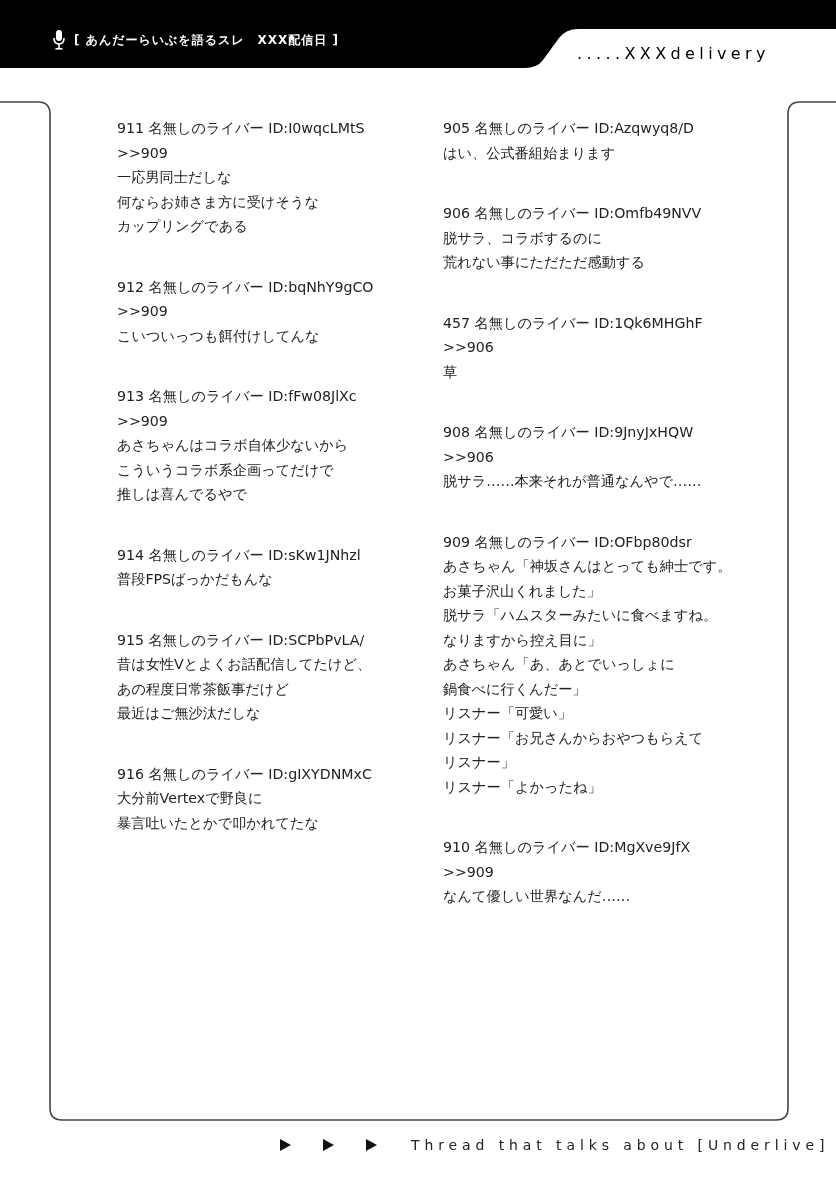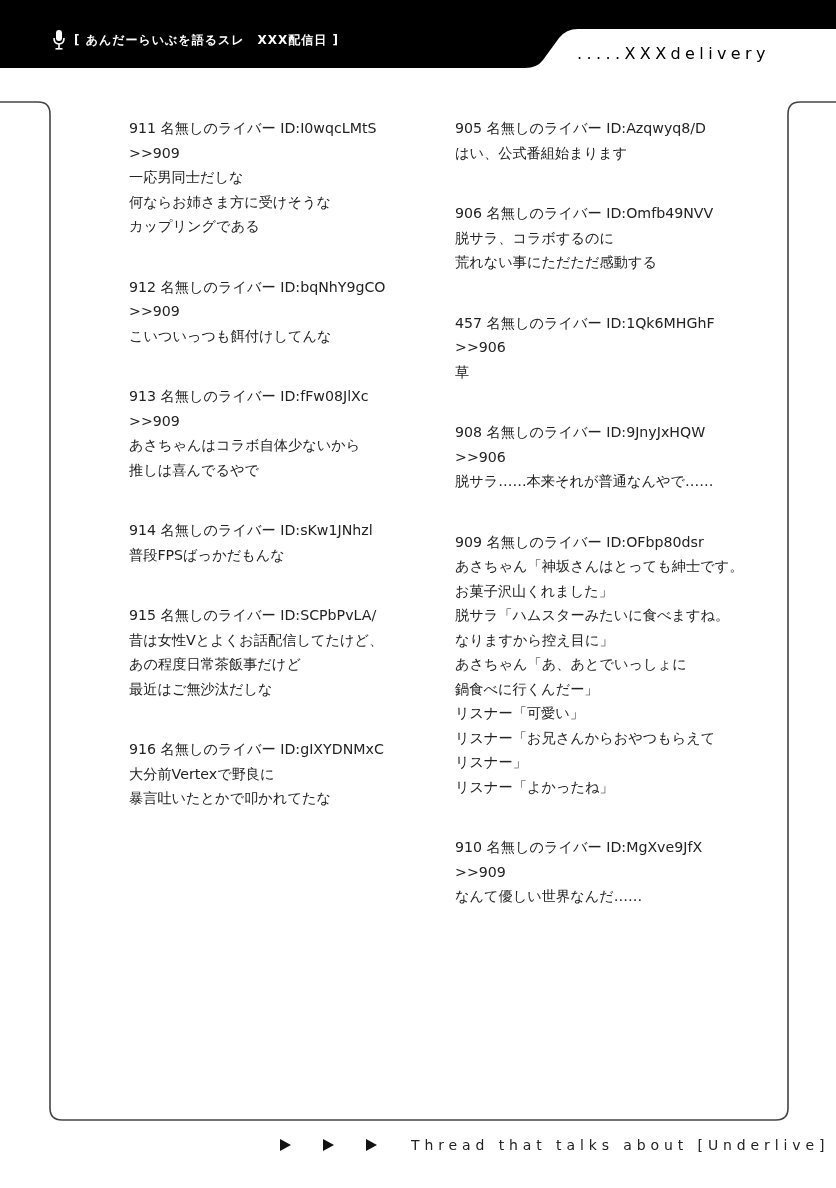--- a/index.html
+++ b/index.html
@@ -18,21 +18,21 @@
   .title .mic { width: 14px; height: 22px; margin-right: 8px; }
   .subtitle {
     position: absolute; left: 577px; top: 44px;
     font-family: "DejaVu Sans", sans-serif; font-size: 16px; color: #000000;
     letter-spacing: 4.4px; white-space: nowrap;
   }
   .frame-svg { position: absolute; left: 0; top: 0; pointer-events: none; }
   .col { position: absolute; top: 116px; width: 330px; }
   .col.left { left: 117px; }
   .col.right { left: 443px; }
-  .post { margin-bottom: 36px; margin-left: 12px; }
+  .post { margin-bottom: 36px; }
   .line {
     font-size: 14.2px; line-height: 24.5px; white-space: nowrap; color: #222;
   }
   .footer {
     position: absolute; left: 280px; top: 1137px; display: flex; align-items: center;
     white-space: nowrap;
     gap: 24px;
   }
   .tri { width: 0; height: 0; border-top: 6.5px solid transparent; border-bottom: 6.5px solid transparent; border-left: 11px solid #111; margin-right: 8px; }
   .footer-text { font-size: 14px; letter-spacing: 4.9px; color: #222; margin-left: 2px; }
@@ -71,20 +71,21 @@
   </div>
   <div class="post">
     <div class="line">912 名無しのライバー ID:bqNhY9gCO</div>
     <div class="line">&gt;&gt;909</div>
     <div class="line">こいついっつも餌付けしてんな</div>
   </div>
   <div class="post">
     <div class="line">913 名無しのライバー ID:fFw08JlXc</div>
     <div class="line">&gt;&gt;909</div>
     <div class="line">あさちゃんはコラボ自体少ないから</div>
+    <div class="line">こういうコラボ系企画ってだけで</div>
     <div class="line">推しは喜んでるやで</div>
   </div>
   <div class="post">
     <div class="line">914 名無しのライバー ID:sKw1JNhzl</div>
     <div class="line">普段FPSばっかだもんな</div>
   </div>
   <div class="post">
     <div class="line">915 名無しのライバー ID:SCPbPvLA/</div>
     <div class="line">昔は女性Vとよくお話配信してたけど、</div>
     <div class="line">あの程度日常茶飯事だけど</div>

